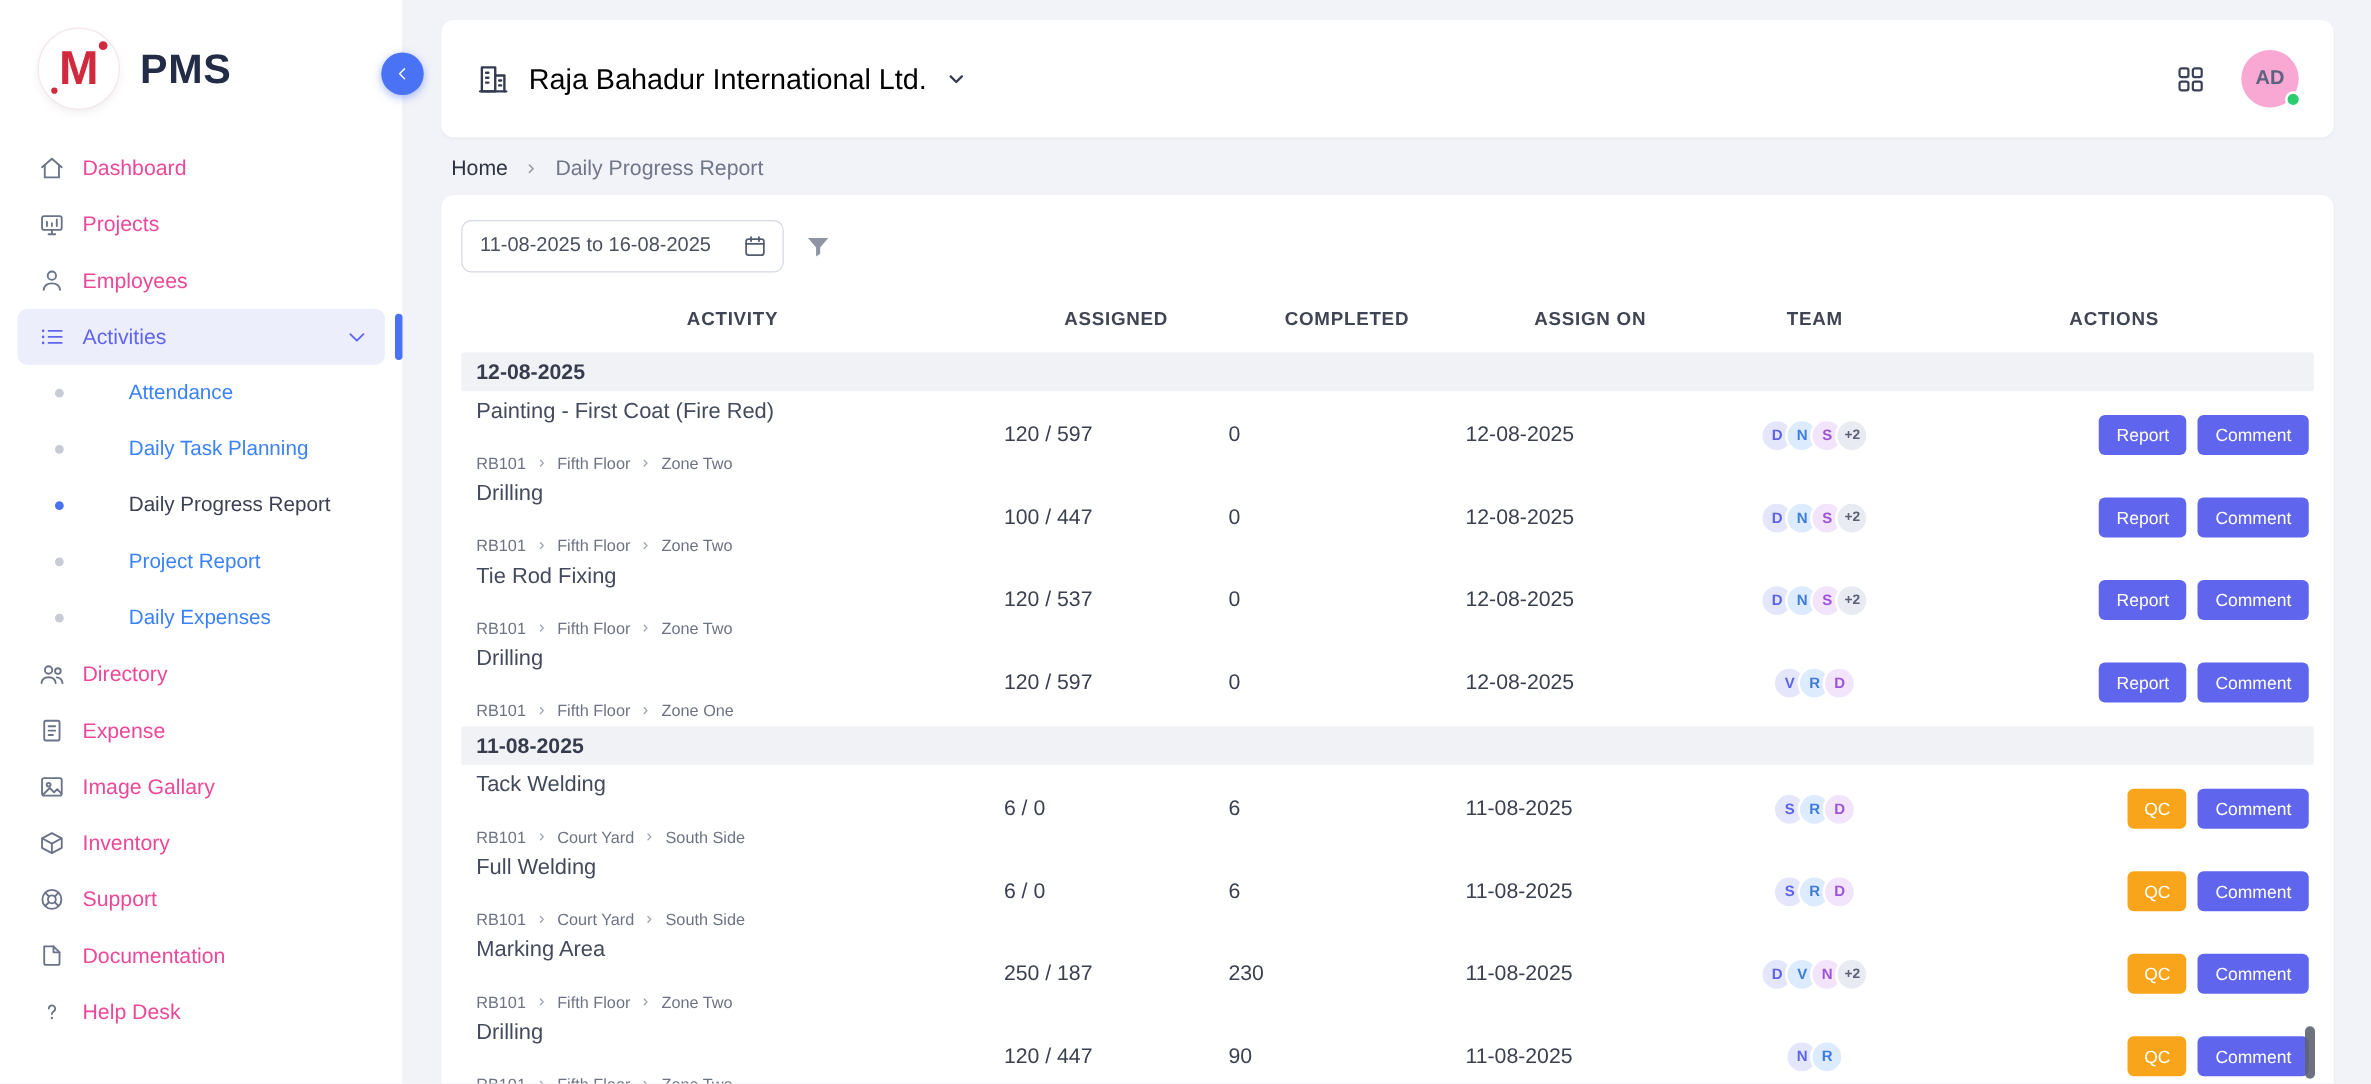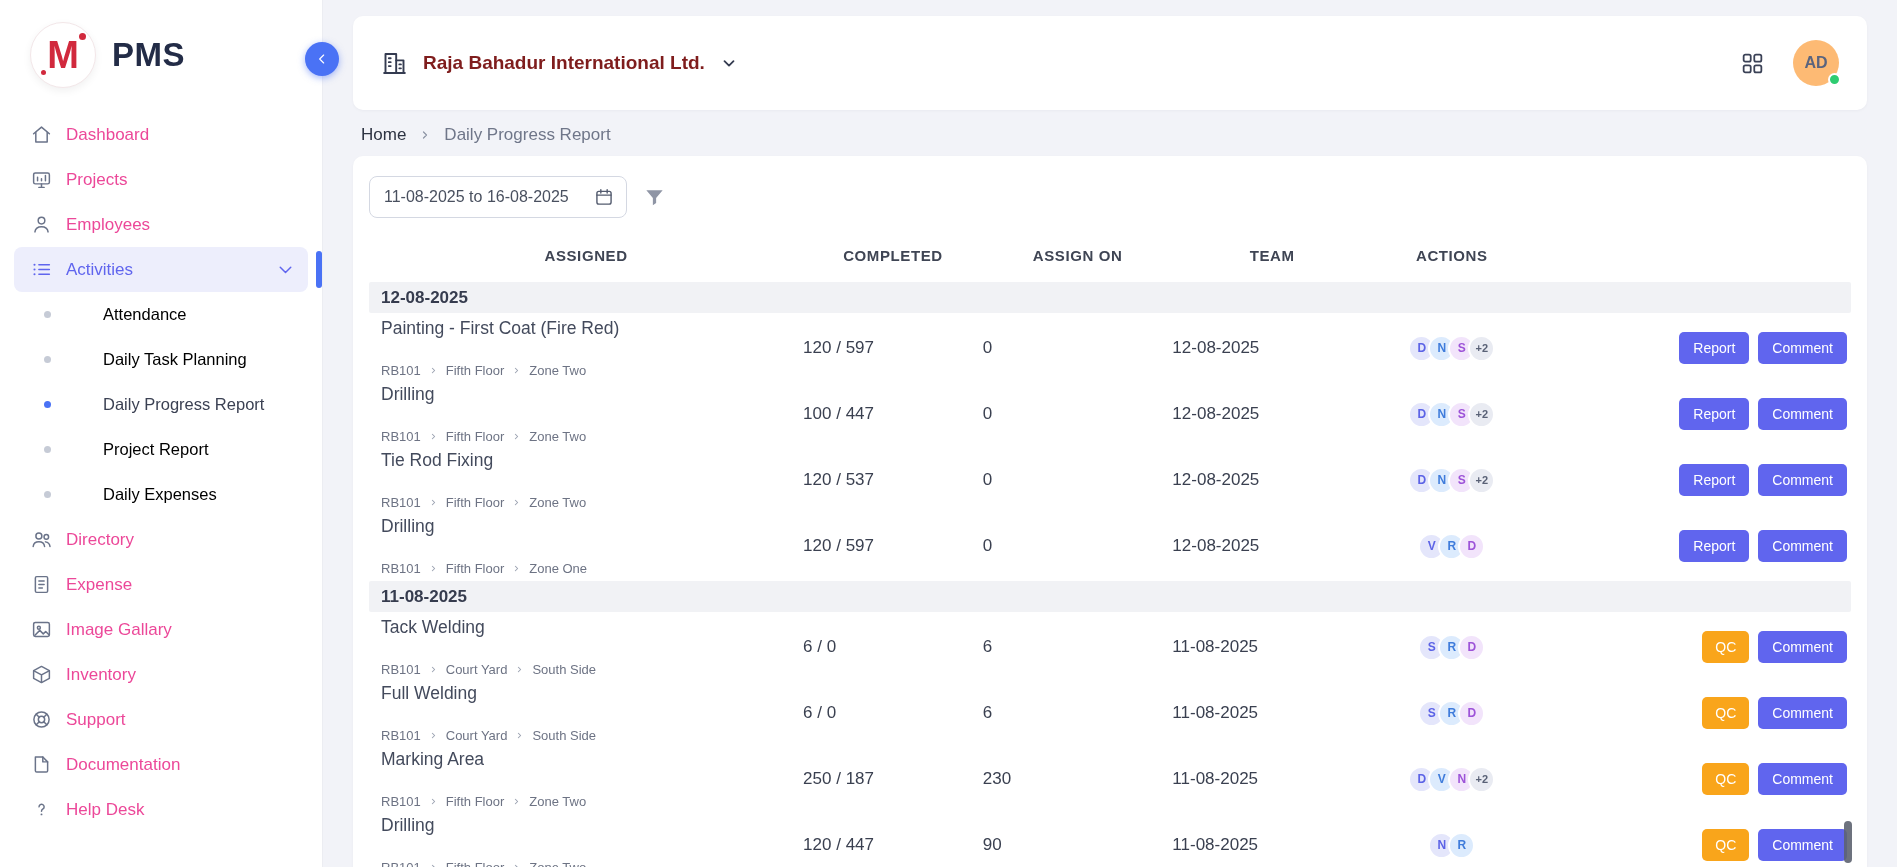--- a/index.html
+++ b/index.html
@@ -21,38 +21,38 @@
   .side-nav{padding:2px 14px 0}
   .side-item{height:45px;display:flex;align-items:center;gap:14px;padding:0 12px 0 17px;border-radius:8px;font-size:17px;color:#ec4899;position:relative;cursor:pointer}
   .side-item .icon{color:#6a7389}
   .side-item .icon svg{width:21px;height:21px}
   .side-item.active{background:var(--primary-light,#edeefc);color:var(--primary,#6065ee);font-weight:500}
   .side-item.active .icon{color:var(--primary,#6065ee)}
   .chev{margin-left:auto;color:#8a93a8}
   .chev svg{width:15px;height:15px}
   .side-item.active .chev{color:var(--primary,#6065ee)}
   .active-bar{position:absolute;right:-14px;top:4px;width:6px;height:37px;border-radius:4px;background:var(--active-blue,#4a72f5)}
-  .sub-item{height:45px;display:flex;align-items:center;padding-left:30px;font-size:16.5px;color:#000000;cursor:pointer}
+  .sub-item{height:45px;display:flex;align-items:center;padding-left:30px;font-size:16.5px;color:#3b82f6;cursor:pointer}
   .dot{width:7px;height:7px;border-radius:50%;background:#c6cbd6;margin-right:52px;flex-shrink:0}
   .sub-item.active{color:#3b4153;font-weight:500}
   .sub-item.active .dot{background:var(--active-blue,#4a72f5)}
 
   
   .main{flex:1;min-width:0;display:flex;flex-direction:column;padding:16px 30px 0}
   .topbar{background:#fff;border-radius:10px;min-height:94px;display:flex;align-items:center;justify-content:space-between;padding:0 28px;box-shadow:0 1px 3px rgba(25,28,50,.04)}
   .company{display:flex;align-items:center;gap:15px;cursor:pointer}
   .company>.icon{color:#343b50}
   .company>.icon svg{width:27px;height:27px}
-  .company-name{font-size:19px;font-weight:700;color:#7f1d1d}
+  .company-name{font-size:23px;font-weight:400;color:#000000}
   .company .chev-down{color:#343b50}
   .company .chev-down svg{width:18px;height:18px;stroke-width:2.4}
   .topbar-right{display:flex;align-items:center;gap:28px}
   .grid-btn{color:#3a4156;cursor:pointer}
   .grid-btn svg{width:25px;height:25px}
-  .avatar{width:46px;height:46px;border-radius:50%;background:#fdba74;display:flex;align-items:center;justify-content:center;font-size:16px;font-weight:600;color:#5a647e;position:relative;cursor:pointer}
+  .avatar{width:46px;height:46px;border-radius:50%;background:#f9a8d4;display:flex;align-items:center;justify-content:center;font-size:16px;font-weight:600;color:#5a647e;position:relative;cursor:pointer}
   .status-dot{position:absolute;bottom:0;right:-2px;width:13px;height:13px;border-radius:50%;background:var(--success-green,#2ecc71);border:2.5px solid #fff}
 
   .breadcrumb{display:flex;align-items:center;gap:13px;padding:15px 8px 11px;font-size:17px}
   .bc-home{color:#2d3342;cursor:pointer}
   .bc-sep{color:#8d94a5}
   .bc-sep svg{width:12px;height:12px;stroke-width:2.4}
   .bc-current{color:#6f7689}
 
   .card{flex:1;background:#fff;border-radius:10px 10px 0 0;padding:20px 16px 0;box-shadow:0 1px 3px rgba(25,28,50,.04);position:relative;overflow:hidden}
   .filter-row{display:flex;align-items:center;gap:16px}
@@ -296,20 +296,21 @@
               </svg>
             </span>
         </div>
         <span class="icon filter-btn">
             <svg viewBox="0 0 24 24" fill="none" stroke="currentColor" stroke-width="1.7" stroke-linecap="round" stroke-linejoin="round">
               <path d="M3.5 4.5h17l-6.8 8v5.3l-3.4 2.2v-7.5z" fill="currentColor" stroke="none"></path>
             </svg>
           </span>
       </div>
       <div class="table-head" id="table-head">
+          <div class="th">ACTIVITY</div>
           <div class="th">ASSIGNED</div>
           <div class="th">COMPLETED</div>
           <div class="th">ASSIGN ON</div>
           <div class="th">TEAM</div>
           <div class="th">ACTIONS</div>
         </div>
       <div class="table-body" id="table-body">
           <div class="group-row">12-08-2025</div>
           <div class="trow">
             <div class="activity-cell">

